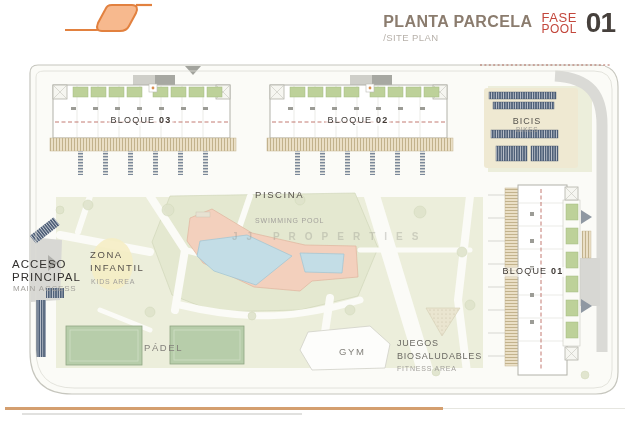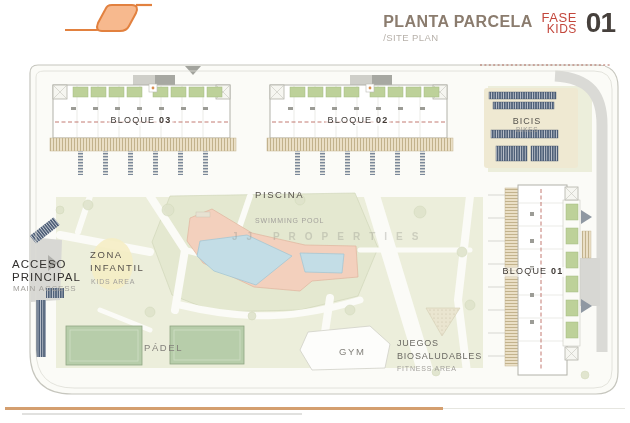--- a/index.html
+++ b/index.html
@@ -49,21 +49,21 @@
     <path d="M76,5 H92" fill="none" stroke="#e2813f" stroke-width="2.2"></path>
   </svg>
 
   <div class="hdr">
     <div class="hdr-titles">
       <div class="hdr-t1">PLANTA PARCELA</div>
       <div class="hdr-t2">/SITE PLAN</div>
     </div>
     <div class="hdr-phase">
       <div class="hdr-fase">FASE</div>
-      <div class="hdr-ph">KIDS</div>
+      <div class="hdr-ph">POOL</div>
     </div>
     <div class="hdr-num">01</div>
   </div>
 
   <svg class="abs" style="left:0;top:0;" width="630" height="423" viewBox="0 0 630 423">
     <defs>
       <pattern id="pergolaV" width="3" height="6" patternUnits="userSpaceOnUse">
         <rect width="3" height="6" fill="#eadfc6"></rect>
           <rect x="0" width="1" height="6" fill="#c2b28c"></rect>
       </pattern>

